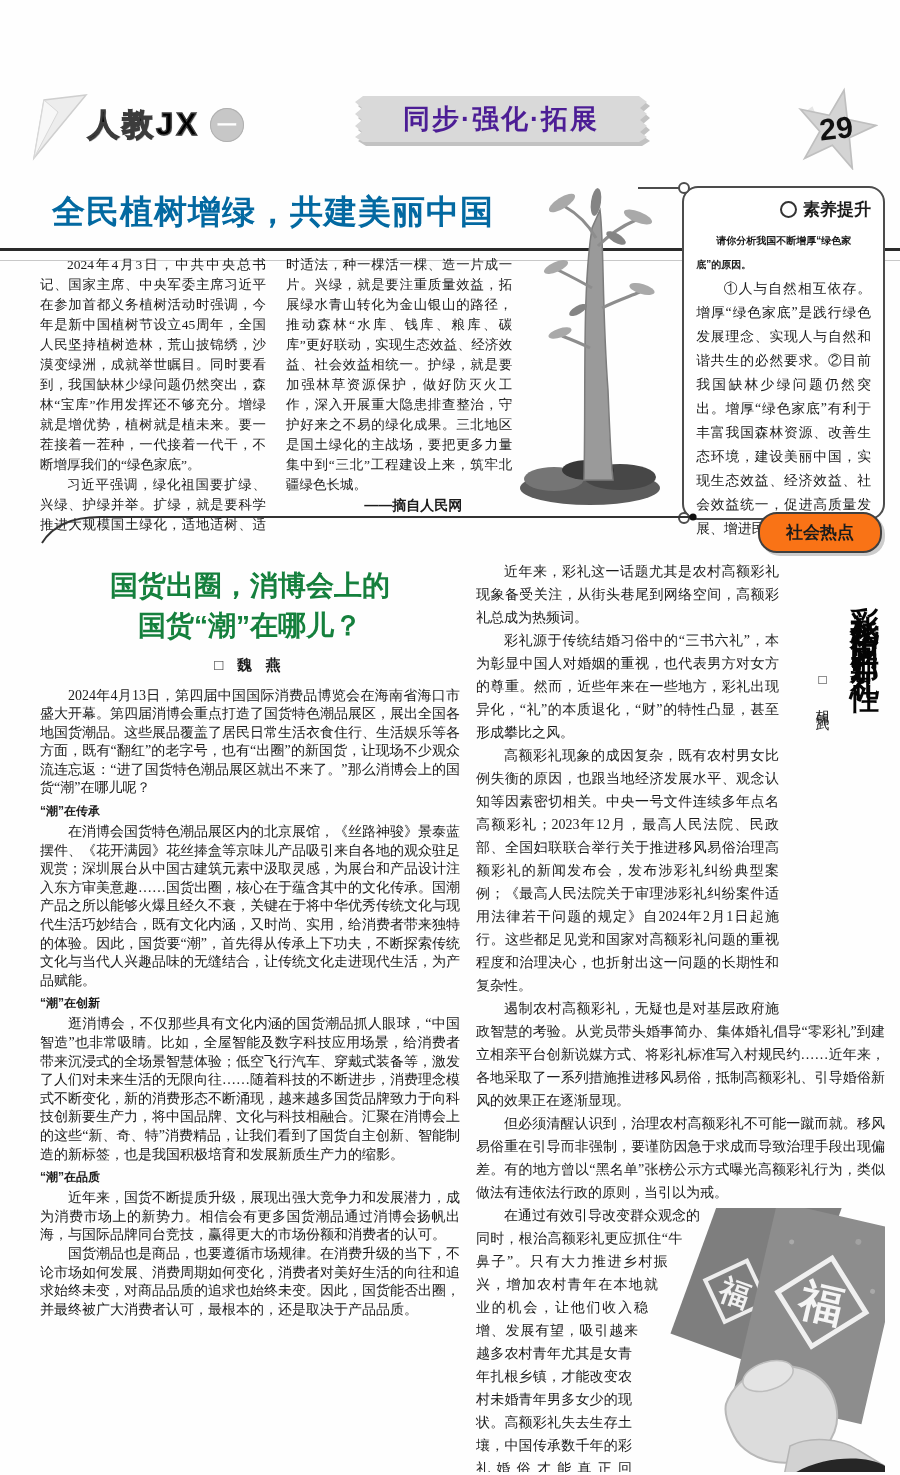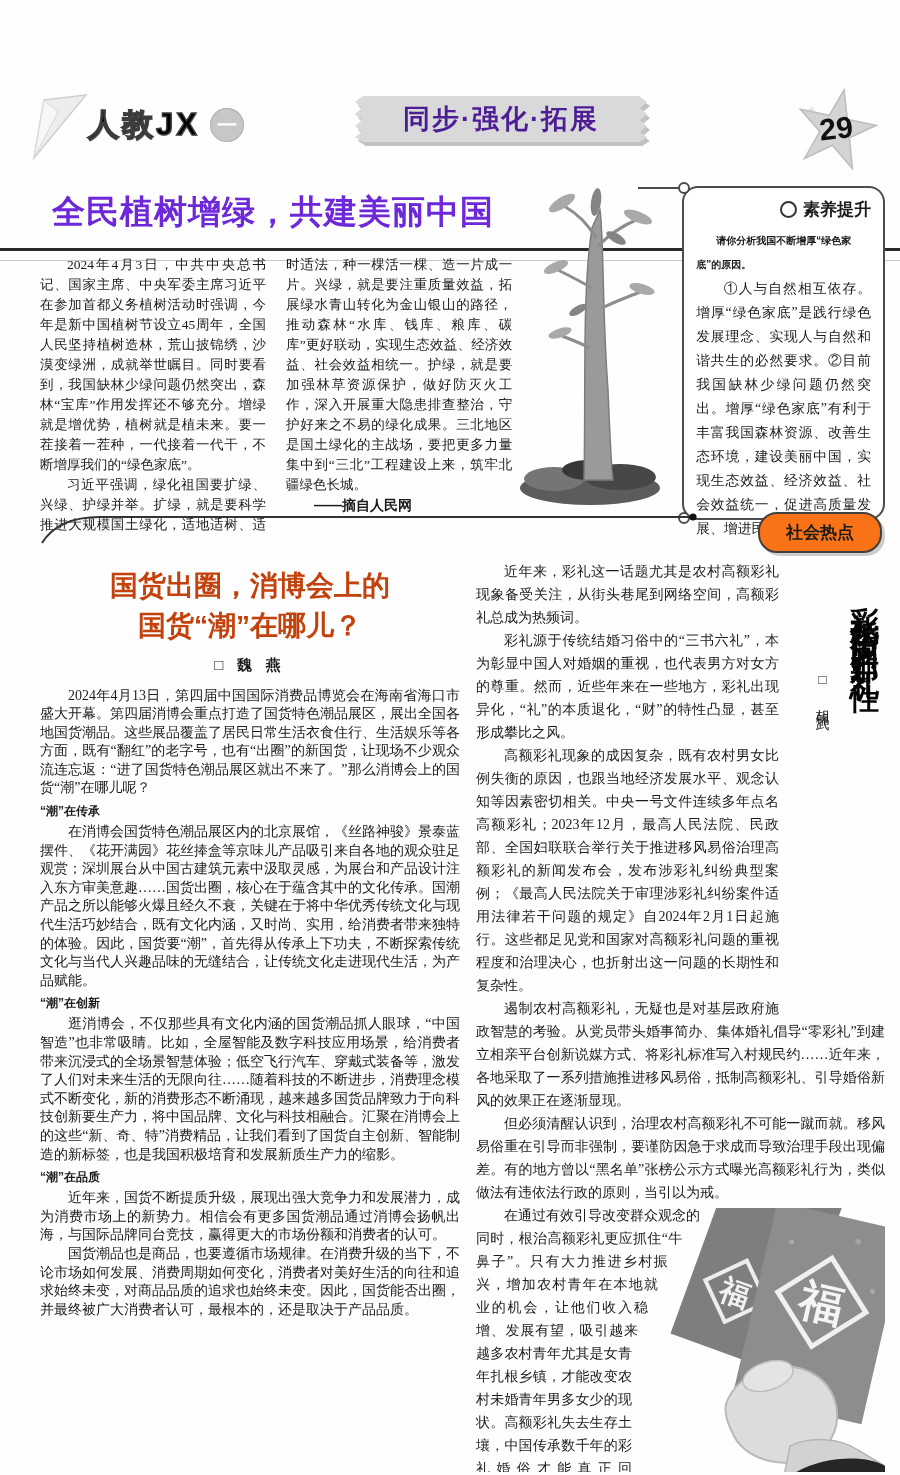--- a/index.html
+++ b/index.html
@@ -24,25 +24,25 @@
     letter-spacing:2px;
     clip-path:polygon(8px 0px,284px 0px,292px 6px,285px 12px,292px 18px,285px 24px,292px 30px,285px 36px,292px 41px,284px 46px,8px 46px,0px 41px,7px 36px,0px 30px,7px 24px,0px 18px,7px 12px,0px 6px);}
   .star-wrap{position:absolute;right:22px;top:-4px;width:84px;height:84px;}
   .header-rule1{position:absolute;top:158px;left:0;width:900px;height:3px;background:#2a2a2a;}
   .header-rule2{position:absolute;top:170px;left:0;width:900px;height:1px;background:#c8c8c8;}
 
   
   .a1{position:absolute;top:186px;left:40px;width:845px;display:flex;}
   .a1-main{width:535px;}
   .a1-title{font-family:"Liberation Sans","DejaVu Sans",sans-serif;font-weight:900;
-            font-size:33px;letter-spacing:1px;margin:4px 0 20px 12px;color:#6d28d9;}
+            font-size:33px;letter-spacing:1px;margin:4px 0 20px 12px;color:#0369a1;}
   .a1-cols{column-count:2;column-gap:20px;height:284px;font-size:13.5px;line-height:20px;
            text-align:justify;}
   .a1-cols p{margin:0;text-indent:2em;}
-  .a1-source{margin-top:6px;font-weight:bold;
+  .a1-source{margin-top:6px;text-align:center;font-weight:bold;
              font-family:"Liberation Sans","DejaVu Sans",sans-serif;font-size:14px;}
   .tree-wrap{width:158px;margin-left:4px;margin-top:-6px;}
 
   
   .suyang{width:198px;margin-left:8px;margin-top:0;position:relative;border:2px solid #4c4c4c;
           border-radius:16px;padding:10px 12px 12px 12px;background:#fff;height:308px;}
   .suyang::before,.suyang::after{content:"";position:absolute;left:-6px;width:8px;height:8px;
           border:2px solid #4c4c4c;border-radius:50%;background:#fff;}
   .suyang::before{top:-6px;} .suyang::after{bottom:-6px;}
   .suyang-line{position:absolute;top:-1px;left:-46px;width:42px;border-top:2px solid #4c4c4c;}
@@ -57,21 +57,21 @@
   .divider{position:absolute;top:512px;left:38px;}
   .hot-badge{position:absolute;top:512px;right:18px;width:120px;height:37px;border:2px solid #3f3f3f;
       border-radius:19px;display:flex;align-items:center;justify-content:center;background:#f97316;
       font-family:"Liberation Sans","DejaVu Sans",sans-serif;font-weight:900;font-size:17px;
       box-shadow:3px 3px 0 #cccccc;}
 
   
   .bottom{position:absolute;top:560px;left:40px;width:845px;height:912px;display:flex;gap:16px;overflow:hidden;}
   .article2{width:420px;}
   .a2-title{font-family:"Liberation Sans","DejaVu Sans",sans-serif;font-weight:900;font-size:28px;
-            text-align:center;line-height:1.42;margin:6px 0 10px 0;color:#c2410c;}
+            text-align:center;line-height:1.42;margin:6px 0 10px 0;color:#15803d;}
   .a2-author{text-align:center;font-size:15px;letter-spacing:5px;margin-bottom:12px;font-weight:bold;}
   .article2 p{margin:0;font-size:14px;line-height:18.6px;text-align:justify;text-indent:2em;}
   .subhead{font-family:"Liberation Sans","DejaVu Sans",sans-serif;font-weight:700;font-size:12px;
            margin:3px 0 2px 0;line-height:20px;}
 
   .article3{width:409px;position:relative;}
   .a3-titleblock{float:right;width:98px;height:448px;margin-left:8px;display:flex;justify-content:flex-end;gap:14px;}
   .a3-author{writing-mode:vertical-rl;font-size:13.5px;letter-spacing:4px;margin-top:112px;color:#222;}
   .a3-title{writing-mode:vertical-rl;font-family:"Liberation Sans","DejaVu Sans",sans-serif;
             font-weight:900;font-size:29px;letter-spacing:7px;margin-top:24px;color:#050505;}

